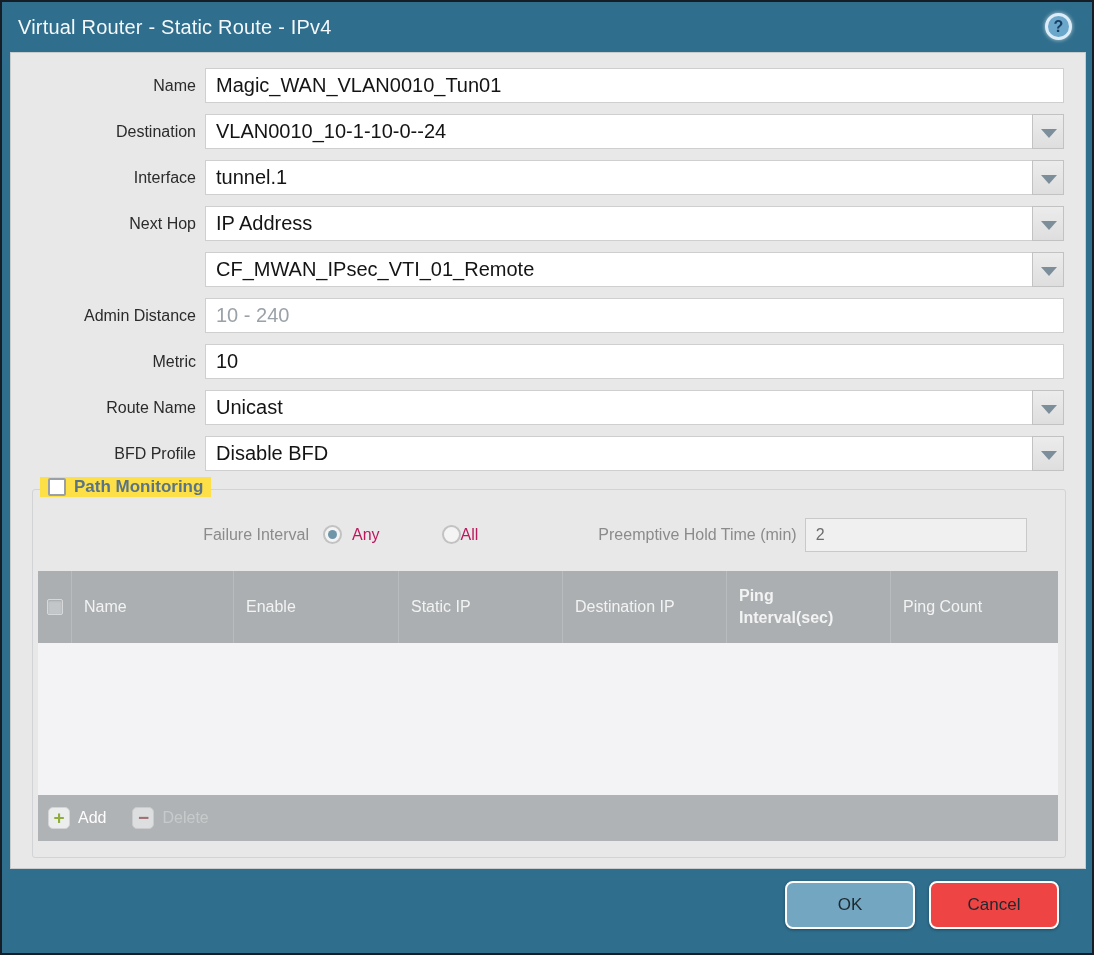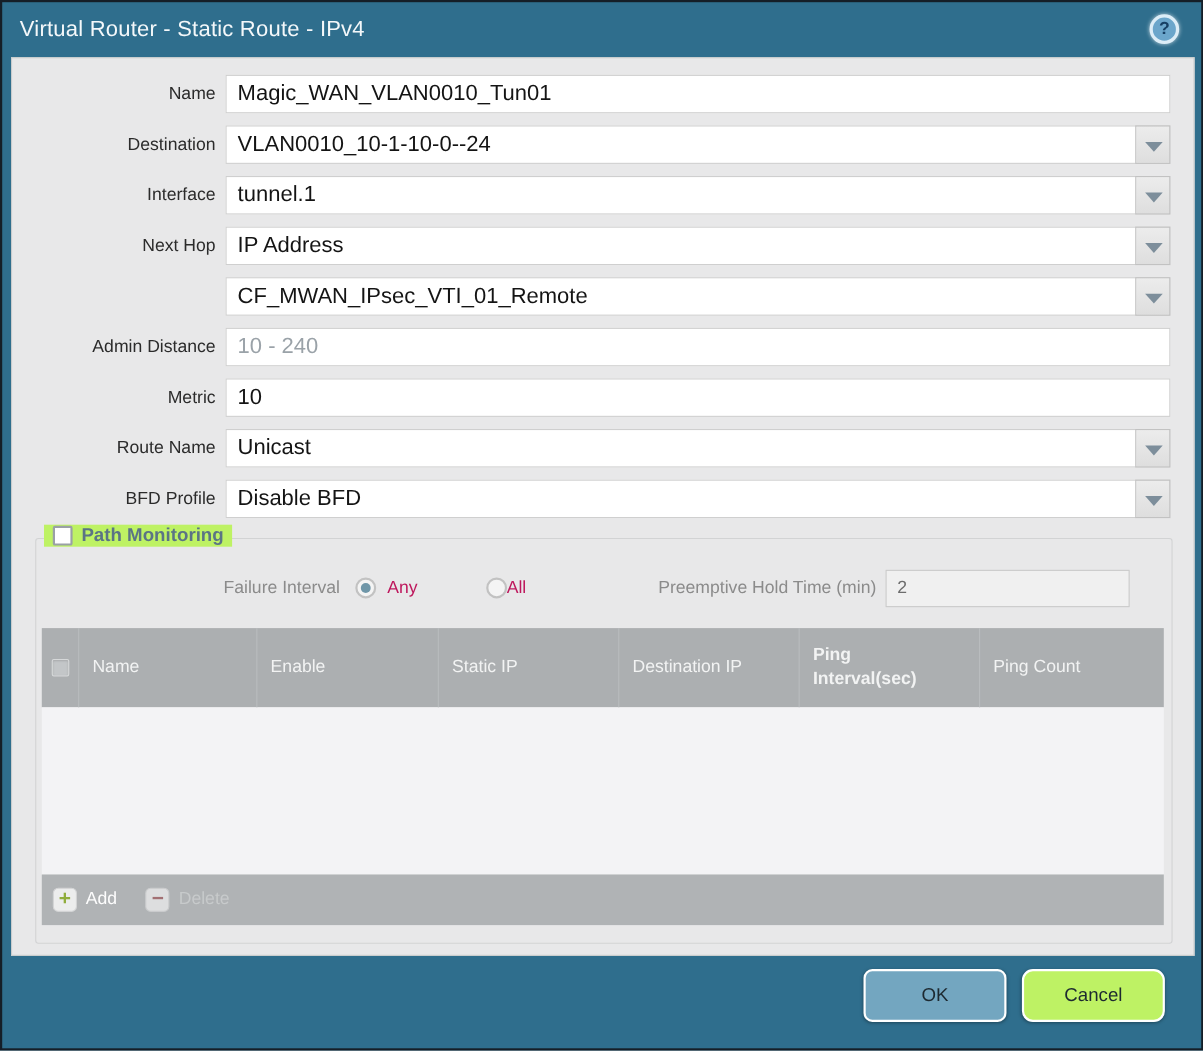--- a/index.html
+++ b/index.html
@@ -35,21 +35,21 @@
   .dd-btn { position:absolute; right:0; top:0; width:32px; height:35px;
     background:linear-gradient(#ececec,#dedede); border:1px solid #c2c2c2;
     cursor:pointer; }
   .dd-arrow { position:absolute; left:8px; top:14px; width:0; height:0;
     border-left:8px solid transparent; border-right:8px solid transparent;
     border-top:9px solid #7d8e9b; }
 
   
   .pm { position:absolute; left:21px; top:436px; width:1034px; height:369px;
     border:1px solid #d2d3d4; border-radius:3px; background:#e8e8e9; }
-  .pm-legend { position:absolute; left:7px; top:-13px; background:#bef264;
+  .pm-legend { position:absolute; left:7px; top:-13px; background:#fde047;
     padding:0 8px; display:flex; align-items:center; gap:8px; }
   .pm-check { width:18px; height:18px; background:#ffffff;
     border:2px solid #9aa0a6; border-radius:2px; cursor:pointer; }
   .pm-title { color:#5b7485; font-size:17px; font-weight:bold; }
 
   .pm-row { position:absolute; left:0; top:27px; width:100%; height:35px;
     display:flex; align-items:center; }
   .fc-label { width:276px; text-align:right; color:#8b8b8b; font-size:16px;
     flex:none; }
   .radio { width:19px; height:19px; border-radius:50%; background:#f4f4f4;
@@ -92,21 +92,21 @@
   .tbtn-label { color:#fdfdfd; font-size:16px; }
   .tbtn.disabled { cursor:default; }
   .tbtn.disabled .tbtn-label { color:#c7cacb; }
 
   
   .btnbar { position:absolute; right:33px; bottom:24px; display:flex; gap:14px; }
   .btn { width:130px; height:48px; border-radius:8px; border:2px solid #ffffff;
     font-family:"Liberation Sans", sans-serif; font-size:17px; color:#1d2930;
     cursor:pointer; box-shadow:0 1px 3px rgba(0,0,0,.35); }
   .btn-ok { background:#73a6c0; }
-  .btn-cancel { background:#bef264;border-radius:10px; }
+  .btn-cancel { background:#ef4444; }
 </style>
 </head>
 <body>
 
 <div class="dialog">
 
   <div class="titlebar">
     <span class="title">Virtual Router - Static Route - IPv4</span>
     <div class="help-icon">?</div>
   </div>

